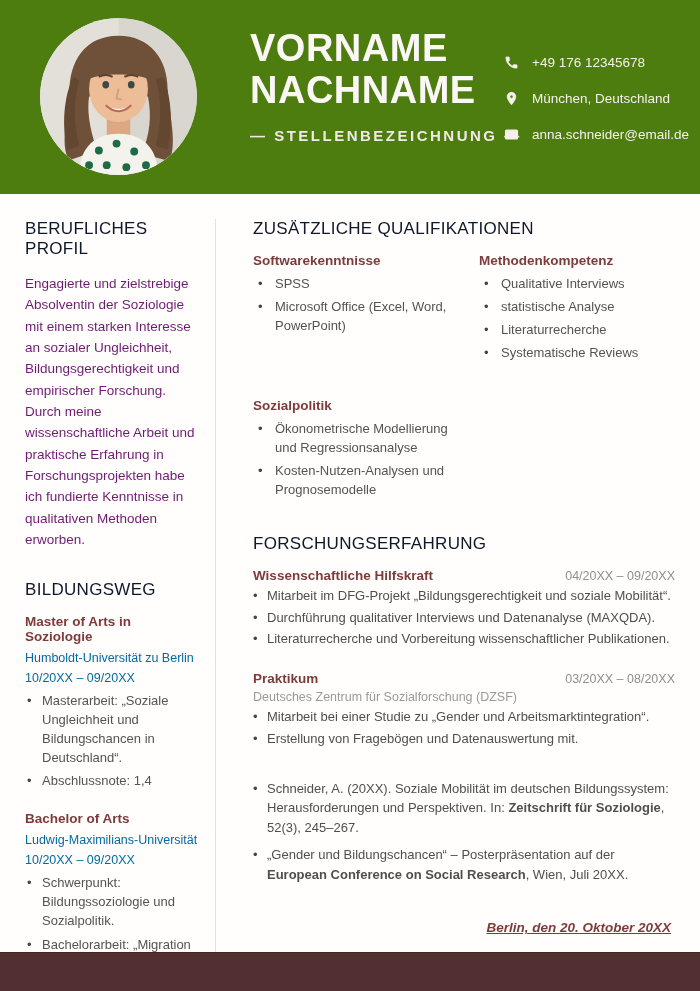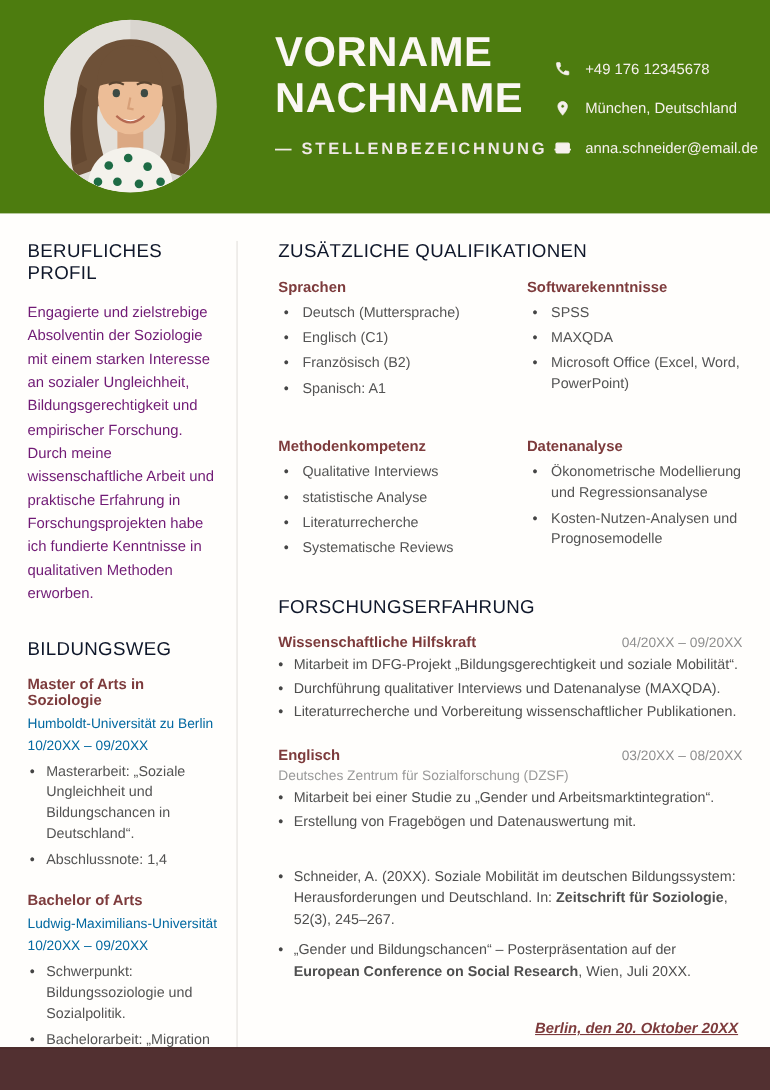--- a/index.html
+++ b/index.html
@@ -176,51 +176,41 @@
   </div>
 </div>
     </div>
 
   </div>
 
   <div class="right-col">
     <div class="sect">
       <h2 class="section">ZUSÄTZLICHE QUALIFIKATIONEN</h2>
       <div class="qual-grid" id="qual-groups">
-  <div>
-    <div class="group-title">Sprachen</div>
-    <ul class="bullets">
-              <li>Deutsch (Muttersprache)</li>
-              <li>Englisch (C1)</li>
-              <li>Französisch (B2)</li>
-              <li>Spanisch: A1</li>
-            </ul>
-  </div>
 
   <div>
     <div class="group-title">Softwarekenntnisse</div>
     <ul class="bullets">
               <li>SPSS</li>
-              <li>MAXQDA</li>
               <li>Microsoft Office (Excel, Word, PowerPoint)</li>
             </ul>
   </div>
 
   <div>
     <div class="group-title">Methodenkompetenz</div>
     <ul class="bullets">
               <li>Qualitative Interviews</li>
               <li>statistische Analyse</li>
               <li>Literaturrecherche</li>
               <li>Systematische Reviews</li>
             </ul>
   </div>
 
   <div>
-    <div class="group-title">Datenanalyse</div>
+    <div class="group-title">Sozialpolitik</div>
     <ul class="bullets">
               <li>Ökonometrische Modellierung und Regressionsanalyse</li>
               <li>Kosten-Nutzen-Analysen und Prognosemodelle</li>
             </ul>
   </div>
 </div>
     </div>
 
     <div class="sect">
       <h2 class="section">FORSCHUNGSERFAHRUNG</h2>
@@ -232,35 +222,35 @@
     </div>
     <ul class="bullets">
               <li>Mitarbeit im DFG-Projekt „Bildungsgerechtigkeit und soziale Mobilität“.</li>
               <li>Durchführung qualitativer Interviews und Datenanalyse (MAXQDA).</li>
               <li>Literaturrecherche und Vorbereitung wissenschaftlicher Publikationen.</li>
             </ul>
   </div>
 
   <div class="res-entry">
     <div class="res-head">
-      <span class="res-title">Englisch</span>
+      <span class="res-title">Praktikum</span>
       <span class="res-period">03/20XX – 08/20XX</span>
     </div>
     <div class="res-org">Deutsches Zentrum für Sozialforschung (DZSF)</div>
     <ul class="bullets">
               <li>Mitarbeit bei einer Studie zu „Gender und Arbeitsmarktintegration“.</li>
               <li>Erstellung von Fragebögen und Datenauswertung mit.</li>
             </ul>
   </div>
 </div>
     </div>
 
     <div class="sect">
       <ul class="pub-list" id="pub-list">
-          <li><span>Schneider, A. (20XX). Soziale Mobilität im deutschen Bildungssystem: Herausforderungen und Deutschland. In: </span><b>Zeitschrift für Soziologie</b><span>, 52(3), 245–267.</span></li>
+          <li><span>Schneider, A. (20XX). Soziale Mobilität im deutschen Bildungssystem: Herausforderungen und Perspektiven. In: </span><b>Zeitschrift für Soziologie</b><span>, 52(3), 245–267.</span></li>
           <li><span>„Gender und Bildungschancen“ – Posterpräsentation auf der </span><b>European Conference on Social Research</b><span>, Wien, Juli 20XX.</span></li>
         </ul>
     </div>
 
     <div class="place-date">
       <span>Berlin, den 20. Oktober 20XX</span>
     </div>
 
   </div>
 </div>

